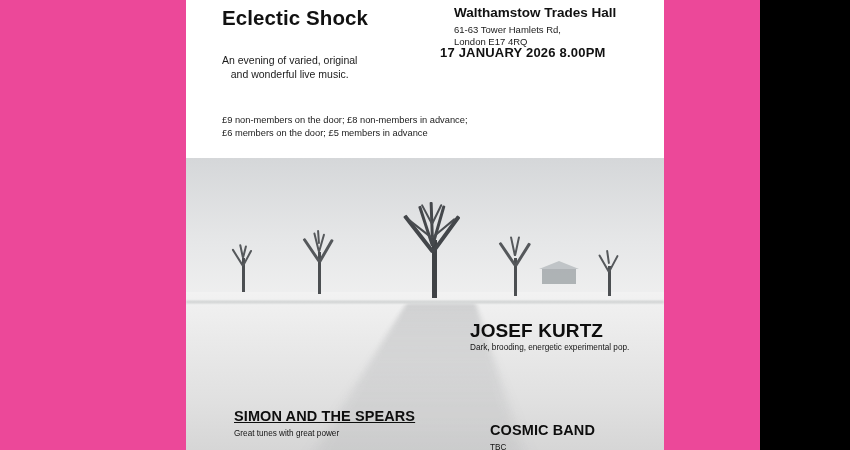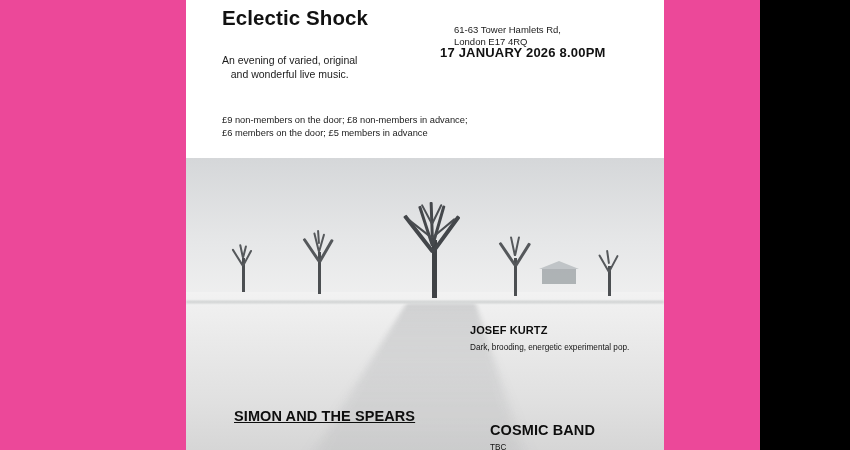--- a/index.html
+++ b/index.html
@@ -178,36 +178,37 @@
   }
   .band .bdesc {
     font-size: 8.2px;
     line-height: 11px;
     color: #141414;
     margin-top: 3px;
   }
   #band0 { left: 36px; top: 150px; width: 230px; }
   #band0 .bname { font-size: 15.5px; line-height: 18px; }
   #band1 { left: 284px; top: 164px; width: 180px; }
-  #band1 .bname { font-size: 11px; line-height: 17px; }
+  #band1 .bname { font-size: 19px; line-height: 17px; }
   #band2 { left: 48px; top: 250px; width: 220px; }
   #band2 .bname { font-size: 14.5px; line-height: 17px; text-decoration: underline; }
   #band3 { left: 304px; top: 264px; width: 170px; }
   #band3 .bname { font-size: 14.5px; line-height: 17px; }
 </style>
 </head>
 <body>
 
 <div class="stage">
   <div class="poster">
 
     <div class="head">
       <div class="title">Eclectic Shock</div>
       <div class="blurb" style="white-space:pre-line;">An evening of varied, original
 and wonderful live music.</div>
+      <div class="venue">Walthamstow Trades Hall</div>
       <div class="addr" style="white-space:pre-line;">61-63 Tower Hamlets Rd,
 London E17 4RQ</div>
       <div class="datetime">17 JANUARY 2026 8.00PM</div>
       <div class="prices" style="white-space:pre-line;">£9 non-members on the door; £8 non-members in advance;
 £6 members on the door; £5 members in advance</div>
     </div>
 
     <div class="photo">
       <div class="sky"></div>
       <div class="snow"></div>
@@ -261,20 +262,21 @@
       </div>
 
 
       <div class="band" id="band1">
         <div class="bname">JOSEF KURTZ</div>
         <div class="bdesc">Dark, brooding, energetic experimental pop.</div>
       </div>
 
       <div class="band" id="band2">
         <div class="bname">SIMON AND THE SPEARS</div>
+        <div class="bdesc">Great tunes with great power</div>
       </div>
 
       <div class="band" id="band3">
         <div class="bname">COSMIC BAND</div>
         <div class="bdesc">TBC</div>
       </div>
     </div>
 
   </div>
 </div>

